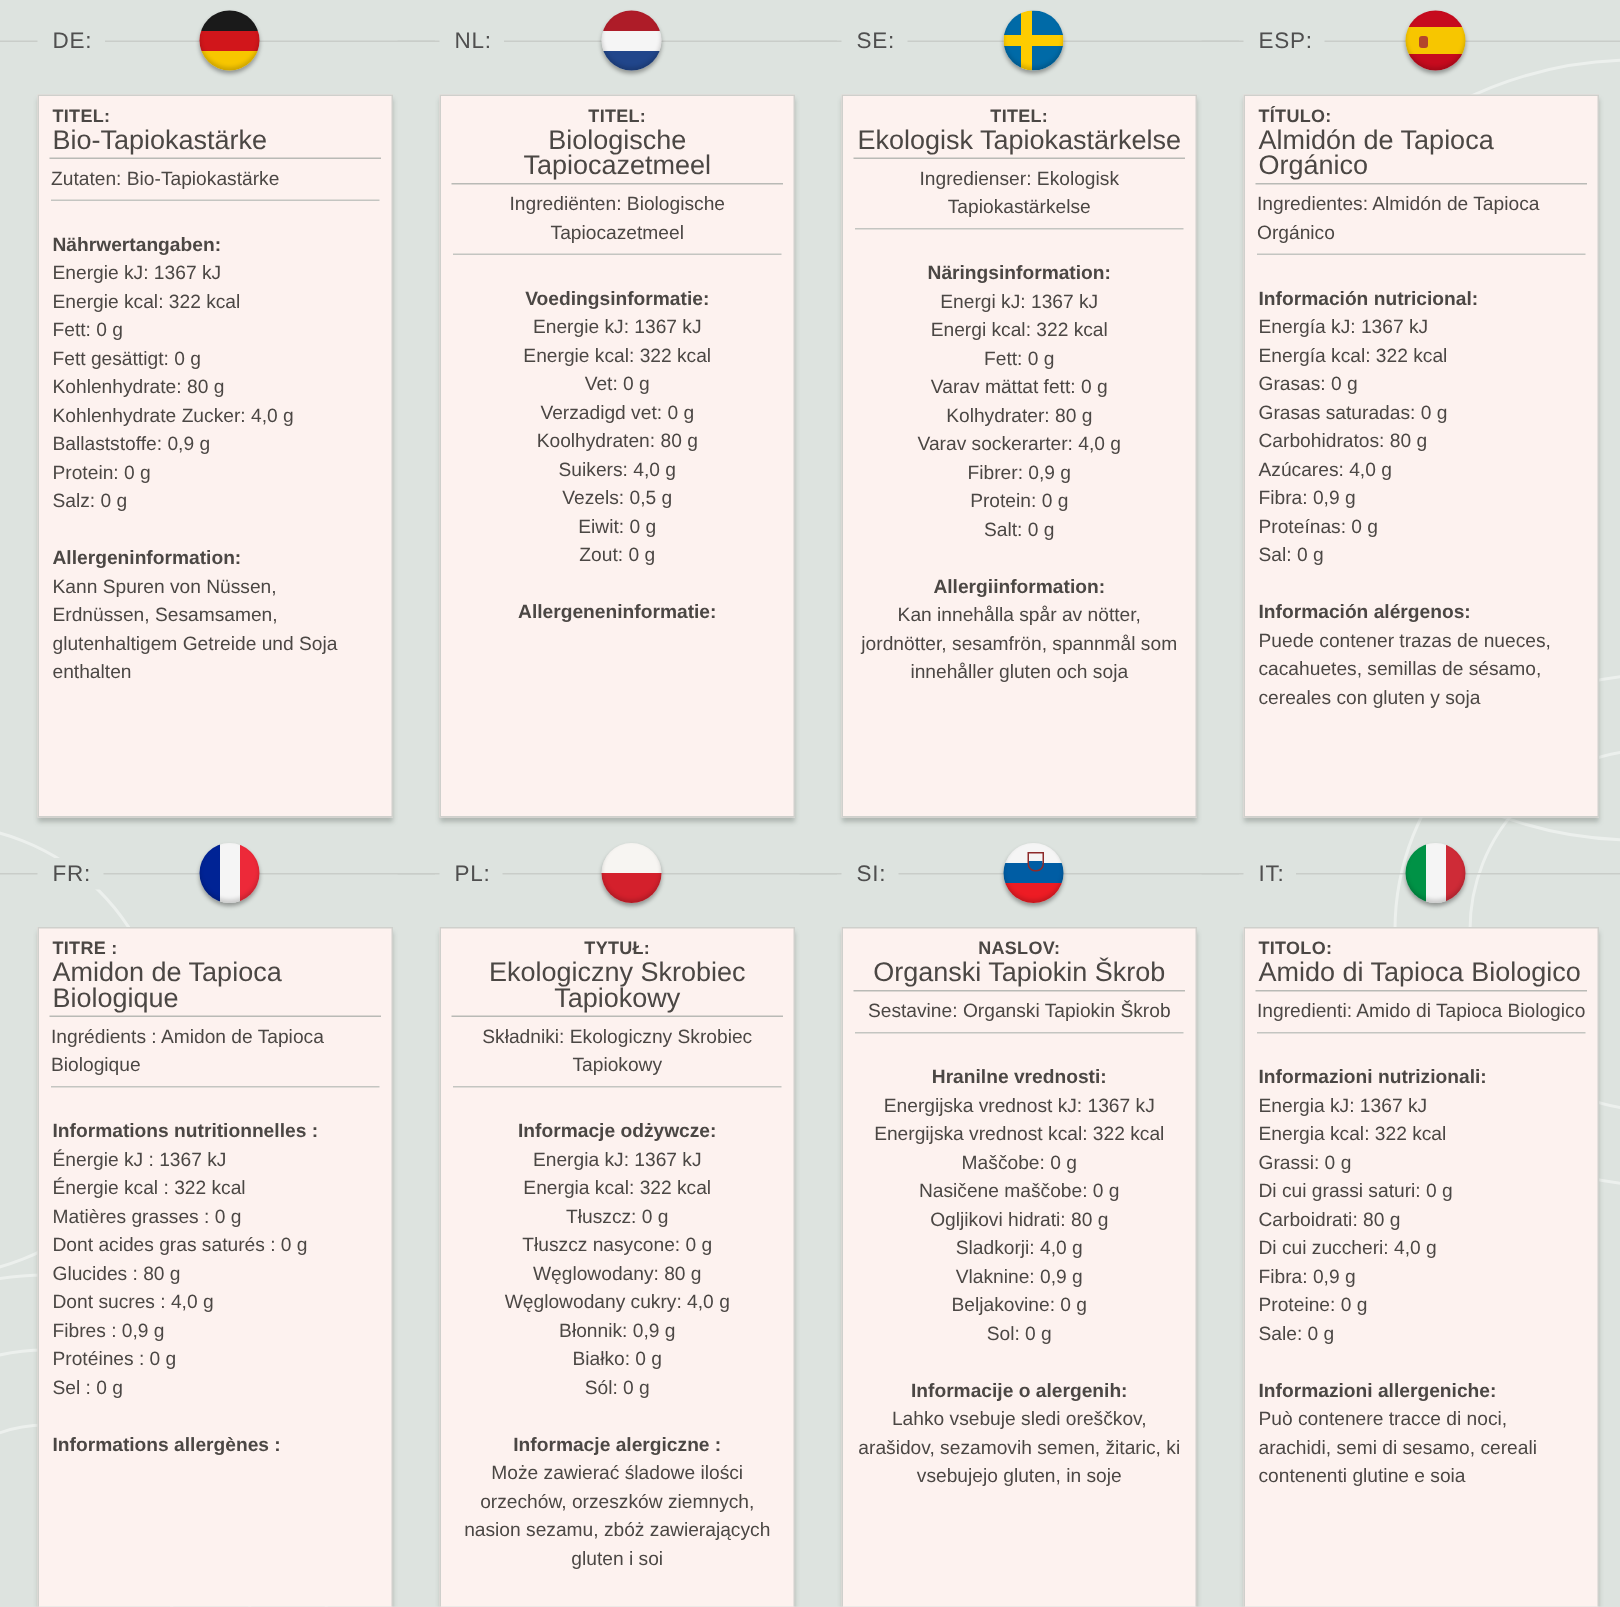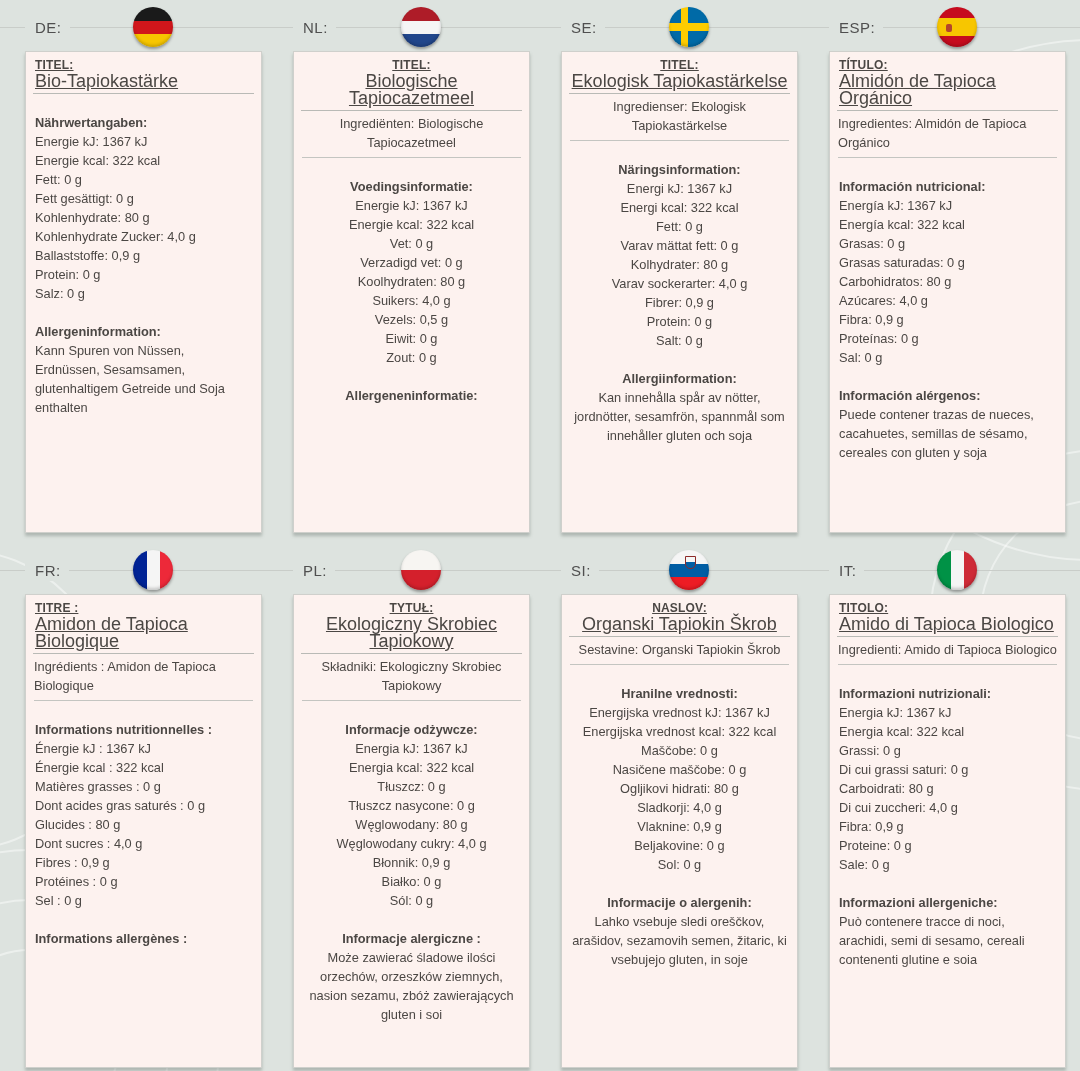--- a/index.html
+++ b/index.html
@@ -12,21 +12,21 @@
     position:relative;
   }
   .texture{position:absolute;inset:0;pointer-events:none;}
   .sheet{
     position:relative;
     display:grid;
     grid-template-columns:repeat(4,237px);
     column-gap:31px;
     padding:6px 14px 0 25px;
   }
-  .cell{display:flex;flex-direction:column;}
+  .cell{display:flex;flex-direction:column;gap:12px;}
   .cell.row2{margin-top:16px;}
   .hdr{
     position:relative;
     height:42px;
     display:flex;align-items:center;
     margin-bottom:3px;
   }
   .hdr .hline{
     position:absolute;left:-28px;right:-28px;top:50%;
     border-top:1.5px solid #c9cdc9;
@@ -64,21 +64,21 @@
     box-sizing:border-box;
     padding:6px 9px 10px 9px;
     font-size:12.8px;
     line-height:19px;
   }
   .row1 .panel{height:482px;}
   .row2 .panel{height:474px;}
   .al-left .panel{text-align:left;}
   .al-center .panel{text-align:center;}
   .al-right .panel{text-align:left;}
-  .title-block{border-bottom:1px solid #b9bab6;padding-bottom:3px;margin:0 -2px 0 -2px;padding-left:2px;padding-right:2px;text-decoration:underline;}
+  .title-block{border-bottom:1px solid #b9bab6;padding-bottom:3px;margin:0 -2px 0 -2px;padding-left:2px;padding-right:2px;}
   .title-label{font-weight:bold;font-size:12px;line-height:15px;letter-spacing:.2px;}
   .title-text{font-size:18px;line-height:17px;}
   .ingredients{border-bottom:1px solid #c4c5c1;padding:3px 0 5px 0;margin:0 -1px;}
   .nut-heading,.alg-heading{margin-top:19px;font-weight:bold;}
   .alg-text{white-space:pre-line;}
 </style>
 </head>
 <body>
 
 <svg class="texture" width="1080" height="1071" viewBox="0 0 1080 1071">
@@ -98,20 +98,21 @@
     <div class="hdr">
       <div class="hline"></div>
       <span class="code">DE:</span>
       <span class="flag germany"></span>
     </div>
     <div class="panel">
       <div class="title-block">
         <div class="title-label">TITEL:</div>
         <div class="title-text">Bio-Tapiokastärke</div>
       </div>
+      <div class="ingredients">Zutaten: Bio-Tapiokastärke</div>
       <div class="nut-heading">Nährwertangaben:</div>
       <div class="nut-lines">
           <div>Energie kJ: 1367 kJ</div>
           <div>Energie kcal: 322 kcal</div>
           <div>Fett: 0 g</div>
           <div>Fett gesättigt: 0 g</div>
           <div>Kohlenhydrate: 80 g</div>
           <div>Kohlenhydrate Zucker: 4,0 g</div>
           <div>Ballaststoffe: 0,9 g</div>
           <div>Protein: 0 g</div>

